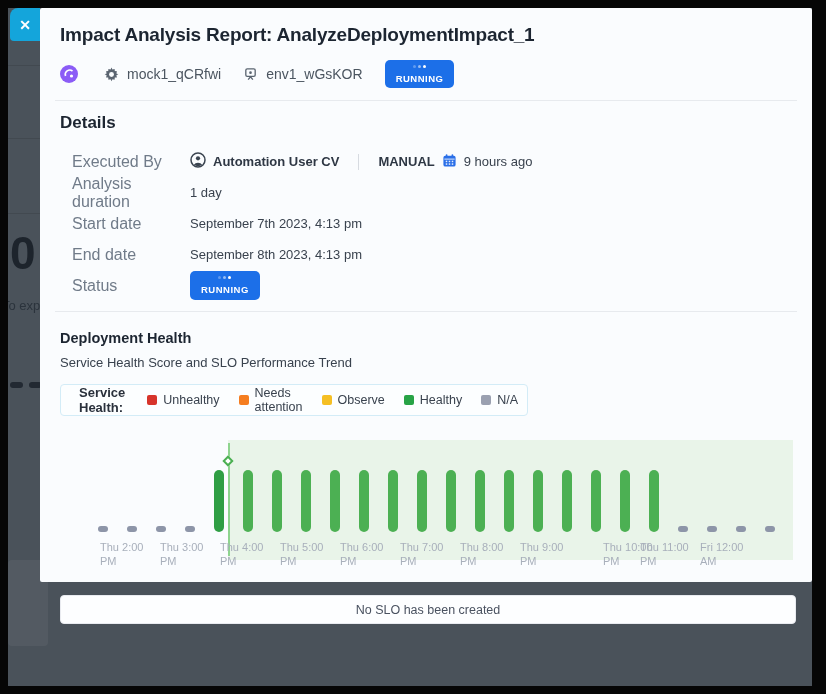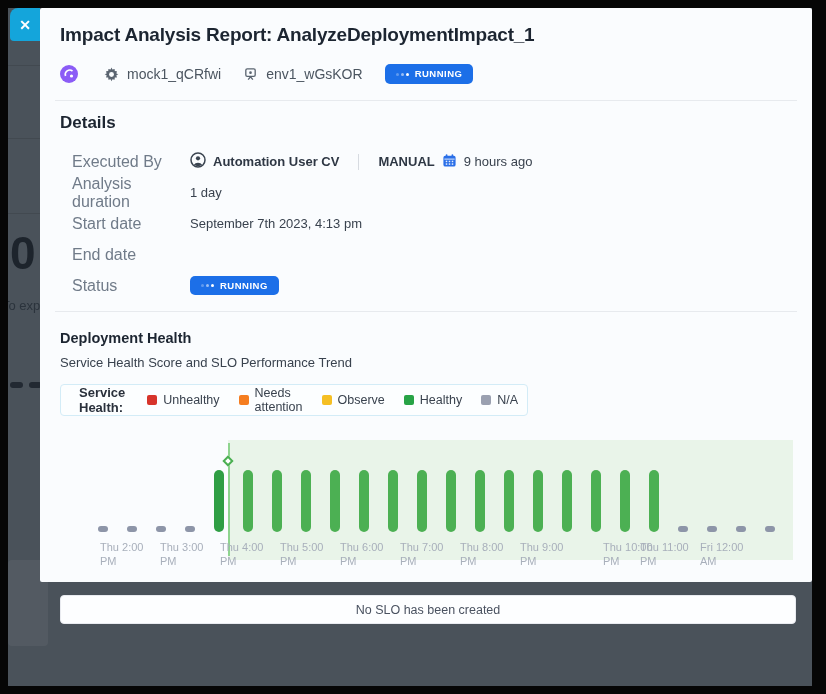--- a/index.html
+++ b/index.html
@@ -28,21 +28,21 @@
   
   .modal{position:absolute;left:40px;top:8px;width:772px;height:574px;background:#fafcfe;border-radius:2px;text-decoration:underline;}
   .modal-title{position:absolute;left:20px;top:16px;font-size:19px;font-weight:700;color:#1c2531;letter-spacing:-.2px;}
 
   .meta-row{position:absolute;left:20px;top:53px;height:26px;display:flex;align-items:center;}
   .app-icon{width:18px;height:18px;margin-right:26px;flex:none;}
   .meta-item{display:flex;align-items:center;gap:8px;font-size:14px;color:#4b5560;margin-right:22px;}
   .meta-item .icon{display:flex;align-items:center;}
 
   .badge{display:inline-flex;align-items:center;gap:6px;background:var(--accent-blue);color:#fff;
-    border-radius:5px;padding:5px 11px;font-size:9.5px;font-weight:700;letter-spacing:.5px;line-height:1;}
+    border-radius:5px;padding:5px 11px;font-size:9.5px;font-weight:700;letter-spacing:.5px;line-height:1;flex-direction:column;}
   .badge .dots{display:inline-flex;align-items:center;gap:2px;}
   .badge .dots i{width:3px;height:3px;border-radius:50%;background:#fff;display:inline-block;}
   .badge .dots i:nth-child(1){opacity:.3;}
   .badge .dots i:nth-child(2){opacity:.55;}
 
   .divider{position:absolute;left:15px;width:742px;height:1px;background:#e7eaee;}
 
   .details-heading{position:absolute;left:20px;top:105px;font-size:17px;font-weight:700;color:#1c2531;}
   .details-rows{position:absolute;left:32px;top:138px;width:700px;}
   .d-row{display:flex;align-items:center;height:31px;}
@@ -176,20 +176,21 @@
       <div class="d-row">
         <div class="d-label">Analysis duration</div>
         <div class="d-value">1 day</div>
       </div>
       <div class="d-row">
         <div class="d-label">Start date</div>
         <div class="d-value">September 7th 2023, 4:13 pm</div>
       </div>
       <div class="d-row">
         <div class="d-label">End date</div>
+        <div class="d-value">September 8th 2023, 4:13 pm</div>
       </div>
       <div class="d-row">
         <div class="d-label">Status</div>
         <div class="d-value">
           <span class="badge">
             <span class="dots">
                 <i></i>
                 <i></i>
                 <i></i>
               </span>

